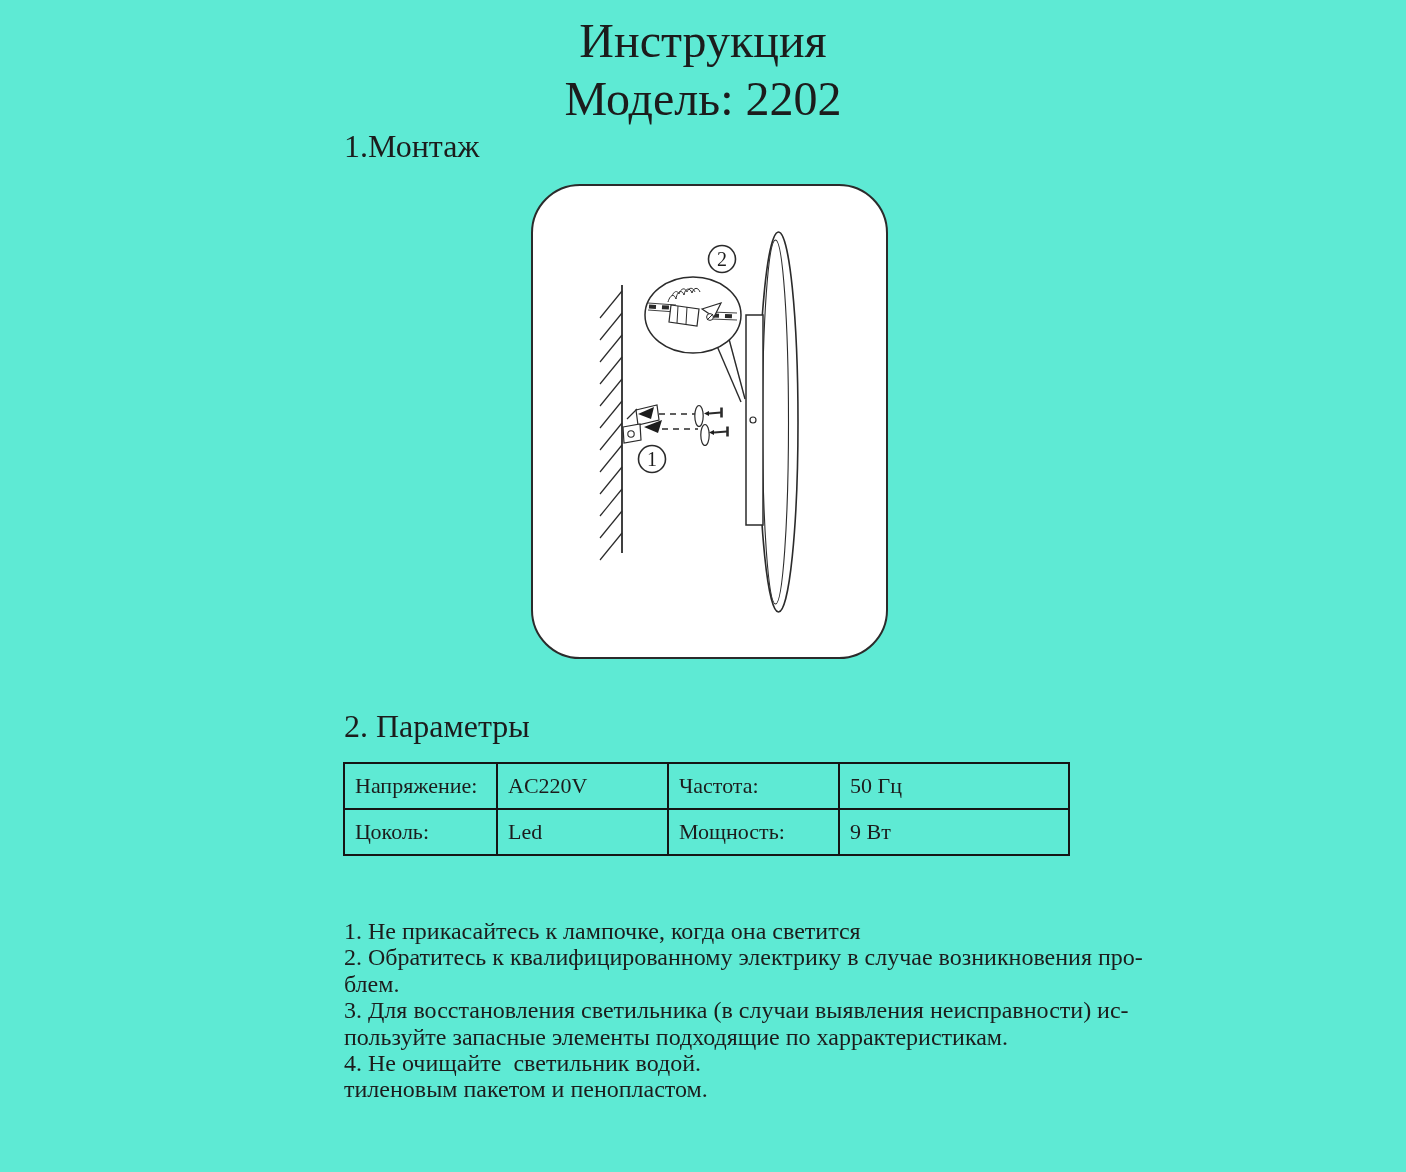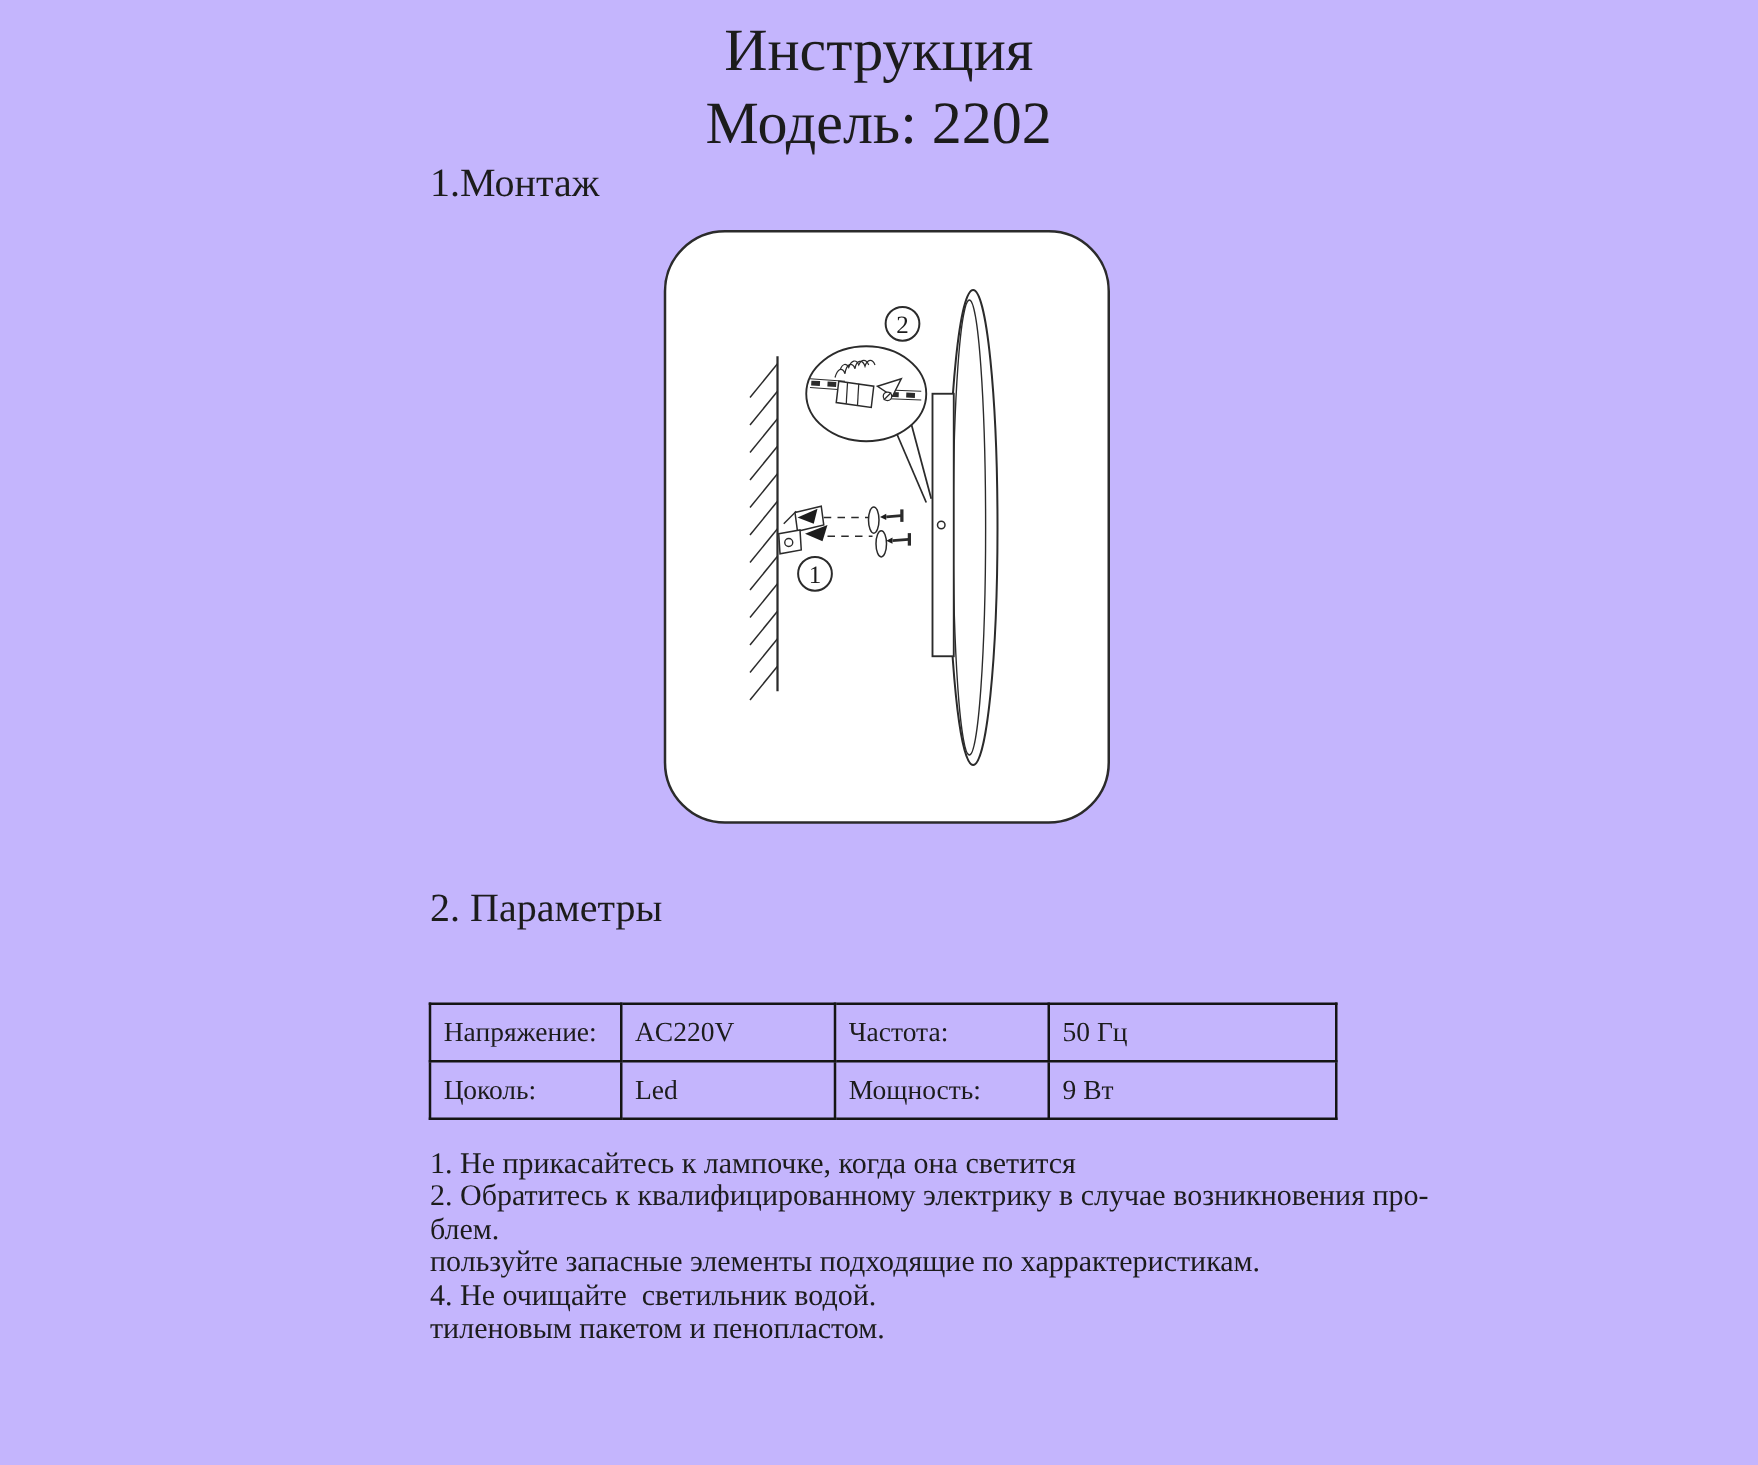--- a/index.html
+++ b/index.html
@@ -1,27 +1,27 @@
 <!DOCTYPE html>
 <html><head>
 <meta charset="utf-8">
 <style>
   html,body { margin:0; padding:0; background:#ffffff; }
   .page {
-    position:relative; width:1406px; height:1172px; background:#c4b5fd;
+    position:relative; width:1406px; height:1172px; background:#5eead4;
     font-family:"Liberation Serif", serif; color:#1c1c1c; overflow:hidden;
   }
   .title-block { position:absolute; top:12px; left:0; width:1406px; text-align:center; }
   .title-line { font-size:48px; line-height:58px; }
   .sec-heading { position:absolute; font-size:32px; line-height:36px; white-space:pre;text-align:right; }
   #montage-heading { left:344px; top:128px; }
   #params-heading  { left:344px; top:708px; }
   #notes-heading   { left:344px; top:874px; }
   .diagram-wrap { position:absolute; left:500px; top:180px; width:420px; height:500px; }
-  table.params { position:absolute; left:343px; top:762px; border-collapse:collapse; table-layout:fixed;margin-top:40px; }
+  table.params { position:absolute; left:343px; top:762px; border-collapse:collapse; table-layout:fixed; }
   table.params td {
     border:2px solid #151515; font-size:22px; height:44px;
     padding:0 4px 0 10px; vertical-align:middle; white-space:nowrap; overflow:hidden;
   }
   .notes { position:absolute; left:344px; top:918px; font-size:24px; line-height:26.4px; }
   .note-line { white-space:pre; }
   svg .ln { stroke:#2b2b2b; fill:none; }
   svg .fillw { fill:#ffffff; stroke:#2b2b2b; }
   svg .blk { fill:#1c1c1c; stroke:none; }
   svg text { font-family:"Liberation Serif", serif; fill:#1c1c1c; }
@@ -159,18 +159,19 @@
         <td>9 Вт</td>
       </tr>
     </tbody>
   </table>
 
 
   <div class="notes">
     <div class="note-line">1. Не прикасайтесь к лампочке, когда она светится</div>
     <div class="note-line">2. Обратитесь к квалифицированному электрику в случае возникновения про-</div>
     <div class="note-line">блем.</div>
+    <div class="note-line">3. Для восстановления светильника (в случаи выявления неисправности) ис-</div>
     <div class="note-line">пользуйте запасные элементы подходящие по харрактеристикам.</div>
     <div class="note-line">4. Не очищайте  светильник водой.</div>
     <div class="note-line">тиленовым пакетом и пенопластом.</div>
   </div>
 
 </div>
 
 </body></html>

